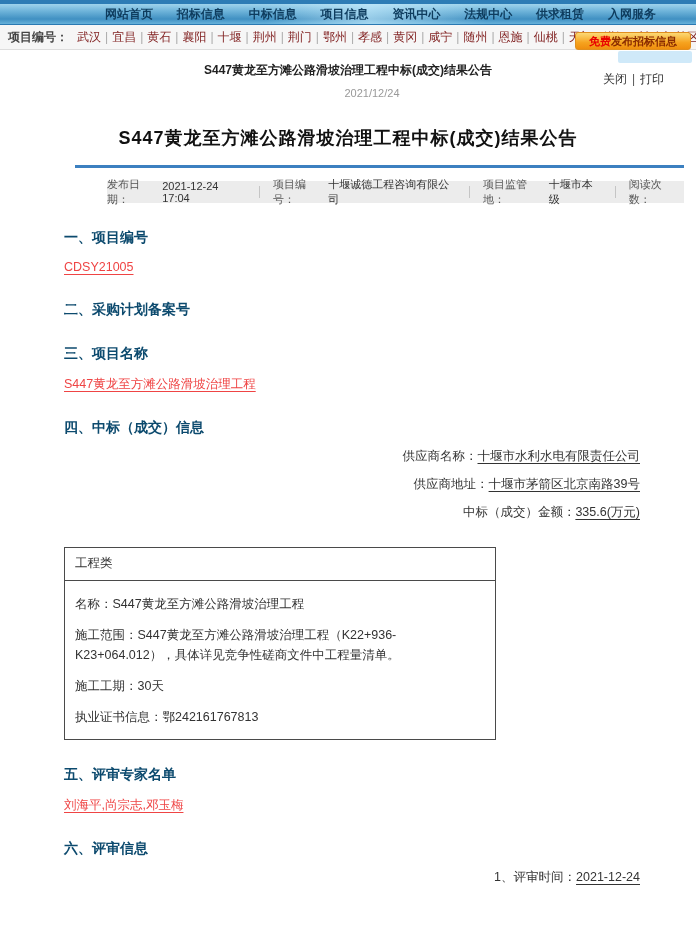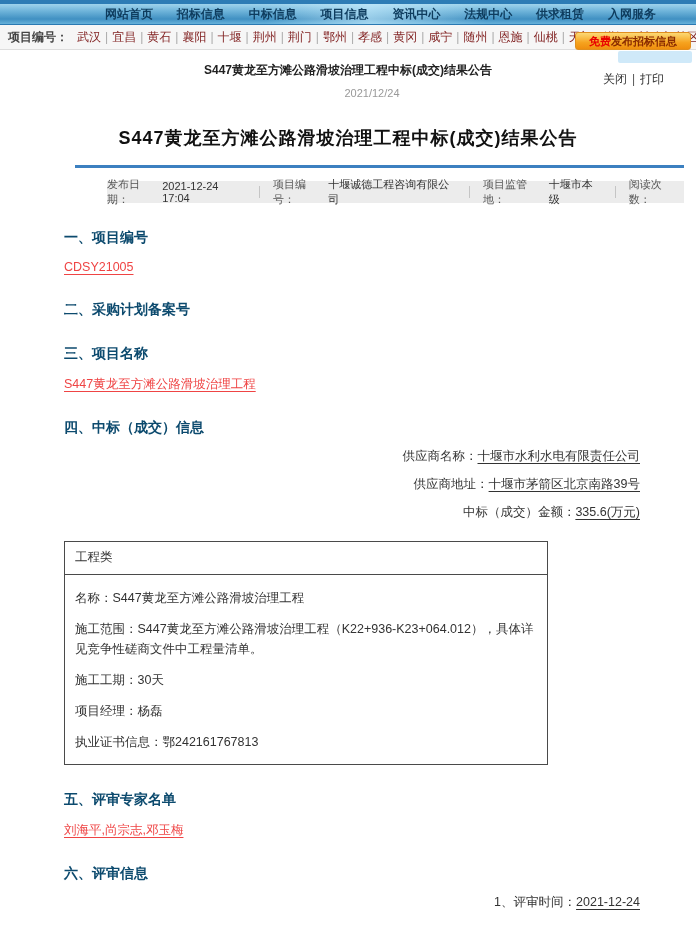--- a/index.html
+++ b/index.html
@@ -58,21 +58,21 @@
   .meta .m-sep { width:1px; height:12px; background:#c5c5c5; margin:0 13px; }
   
   .sections { margin:0 56px 0 64px; }
   .sec-heading { font-size:14px; color:#0c4a6e; margin:26px 0 0; font-weight:bold; }
   .val {
     display:inline-block; margin-top:13px; font-size:12.5px; color:#ef4444;
     text-decoration:underline; text-underline-offset:3px; cursor:pointer;
   }
   .row { margin-top:11px; font-size:12.5px; color:#333;text-align:right; }
   .row .v { color:#333; text-decoration:underline; text-underline-offset:3px; cursor:pointer; }
-  .box { width:484px; border:1px solid #4a4a4a; margin-top:20px; font-size:12.5px; color:#333; }
+  .box { width:432px; border:1px solid #4a4a4a; margin-top:26px; font-size:12.5px; color:#333; }
   .box-header { padding:7px 10px 8px; border-bottom:1px solid #4a4a4a; }
   .box-body { padding:2px 10px 12px; }
   .box-body p { margin:11px 0 0; line-height:20px; }
 </style>
 </head>
 <body>
 
 <div class="topnav">
     <span class="nav-item">网站首页</span>
     <span class="nav-item">招标信息</span>
@@ -139,21 +139,20 @@
   <div class="row">
     <span>中标（成交）金额：</span><a class="v">335.6(万元)</a>
   </div>
 
   <div class="box">
     <div class="box-header">工程类</div>
     <div class="box-body">
       <p>名称：S447黄龙至方滩公路滑坡治理工程</p>
       <p>施工范围：S447黄龙至方滩公路滑坡治理工程（K22+936-K23+064.012），具体详见竞争性磋商文件中工程量清单。</p>
       <p>施工工期：30天</p>
-      <p>项目经理：杨磊</p>
       <p>执业证书信息：鄂242161767813</p>
     </div>
   </div>
 
   <h3 class="sec-heading">五、评审专家名单</h3>
   <a class="val">刘海平,尚宗志,邓玉梅</a>
 
   <h3 class="sec-heading">六、评审信息</h3>
   <div class="row">
     <span>1、评审时间：</span><a class="v">2021-12-24</a>

